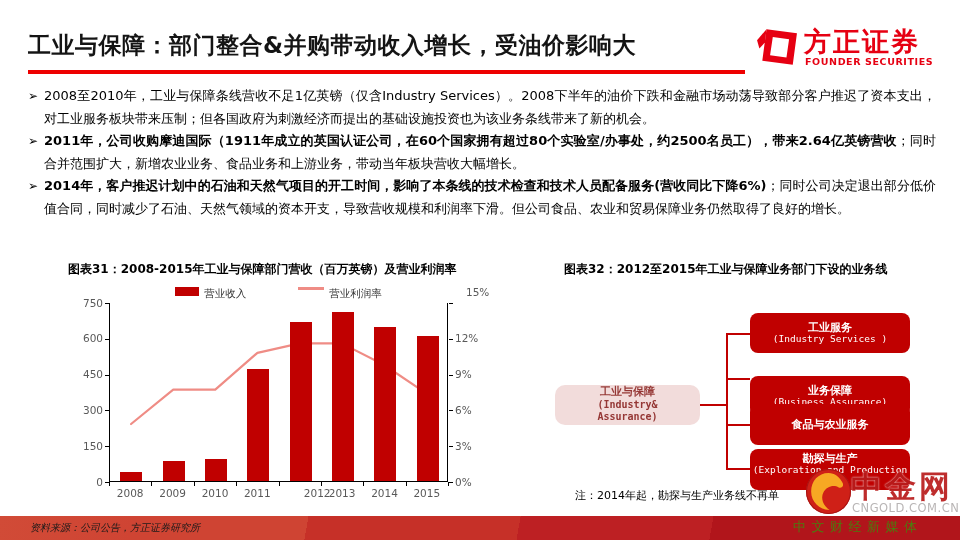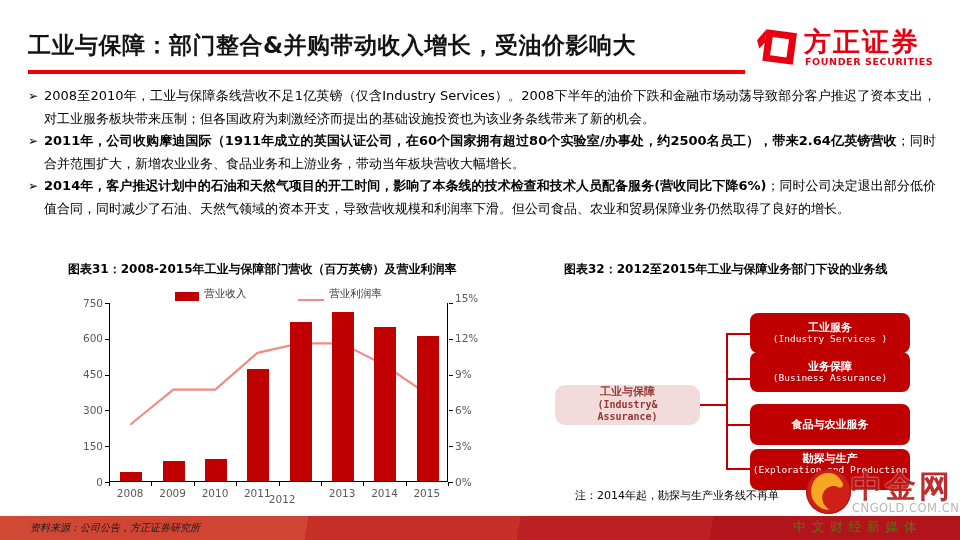--- a/index.html
+++ b/index.html
@@ -21,21 +21,21 @@
   .bullet .marker { position:absolute; left:0; top:0; font-size:12px; color:#000; }
   .bullet b { font-weight:700; }
 
   
   .fig-title { position:absolute; font-size:12px; font-weight:700; color:#000; white-space:nowrap; }
   #fig31-title { left:68px; top:261px; }
   #fig32-title { left:553px; top:261px;padding-left:11px; }
 
   .chart { position:absolute; left:65px; top:285px; width:432px; height:222px; }
   .legend { position:absolute; left:44px; top:2px; width:339px; display:flex; justify-content:center; gap:52px; align-items:center; }
-  .lg-item { display:flex; align-items:flex-end; gap:5px; font-size:10.5px; color:#333; }
+  .lg-item { display:flex; align-items:flex-start; gap:5px; font-size:10.5px; color:#333; }
   .lg-bar { display:inline-block; width:24px; height:9px; background:#c00000; }
   .lg-line { display:inline-block; width:26px; height:2.5px; background:#ef8c85; }
   .plot { position:absolute; left:44px; top:18px; width:339px; height:179px; border-left:1px solid #000; border-right:1px solid #000; border-bottom:1px solid #000; }
   .plot svg { position:absolute; left:0; top:0; width:100%; height:100%; overflow:visible; }
   .bar { position:absolute; bottom:0; background:#c00000; }
   .ytick-l { position:absolute; width:36px; left:2px; text-align:right; font-size:10.5px; color:#595959; }
   .ytick-r { position:absolute; left:390px; width:36px; text-align:left; font-size:10.5px; color:#595959; }
   .xtick { position:absolute; width:44px; text-align:center; font-size:10.5px; color:#595959; top:202px; }
   .tickmark { position:absolute; background:#000; }
 
@@ -131,27 +131,27 @@
       <span class="ytick-r" style="top: 190.5px;">0%</span>
       <div class="tickmark" style="left: 384px; top: 197px; width: 4px; height: 1px;"></div>
       <span class="ytick-r" style="top: 154.7px;">3%</span>
       <div class="tickmark" style="left: 384px; top: 161.2px; width: 4px; height: 1px;"></div>
       <span class="ytick-r" style="top: 118.9px;">6%</span>
       <div class="tickmark" style="left: 384px; top: 125.4px; width: 4px; height: 1px;"></div>
       <span class="ytick-r" style="top: 83.1px;">9%</span>
       <div class="tickmark" style="left: 384px; top: 89.6px; width: 4px; height: 1px;"></div>
       <span class="ytick-r" style="top: 47.3px;">12%</span>
       <div class="tickmark" style="left: 384px; top: 53.8px; width: 4px; height: 1px;"></div>
-      <span class="ytick-r" style="top: 7px;">15%</span>
+      <span class="ytick-r" style="top: 1px; margin-left: 11px;">15%</span>
       <div class="tickmark" style="left: 384px; top: 18px; width: 4px; height: 1px;"></div>
       <span class="xtick" style="left: 44px; width: 42.4px;">2008</span>
       <span class="xtick" style="left: 86.4px; width: 42.4px;">2009</span>
       <span class="xtick" style="left: 128.8px; width: 42.4px;">2010</span>
       <span class="xtick" style="left: 171.1px; width: 42.4px;">2011</span>
-      <span class="xtick" style="left: 196px; width: 42.4px; margin-top: 6px;">2012</span>
+      <span class="xtick" style="left: 231px; width: 42.4px;">2012</span>
       <span class="xtick" style="left: 255.9px; width: 42.4px;">2013</span>
       <span class="xtick" style="left: 298.3px; width: 42.4px;">2014</span>
       <span class="xtick" style="left: 340.6px; width: 42.4px;">2015</span>
       <div class="tickmark" style="left: 44px; top: 197px; width: 1px; height: 4px;"></div>
       <div class="tickmark" style="left: 86.4px; top: 197px; width: 1px; height: 4px;"></div>
       <div class="tickmark" style="left: 128.8px; top: 197px; width: 1px; height: 4px;"></div>
       <div class="tickmark" style="left: 171.1px; top: 197px; width: 1px; height: 4px;"></div>
       <div class="tickmark" style="left: 213.5px; top: 197px; width: 1px; height: 4px;"></div>
       <div class="tickmark" style="left: 255.9px; top: 197px; width: 1px; height: 4px;"></div>
       <div class="tickmark" style="left: 298.3px; top: 197px; width: 1px; height: 4px;"></div>
@@ -170,21 +170,21 @@
     <div class="conn" style="left:176px; top:48px; width:1.5px; height:136px;"></div>
     <div class="conn" style="left:176px; top:48px; width:24px; height:1.5px;"></div>
     <div class="conn" style="left:176px; top:93px; width:24px; height:1.5px;"></div>
     <div class="conn" style="left:176px; top:139px; width:24px; height:1.5px;"></div>
     <div class="conn" style="left:176px; top:183px; width:24px; height:1.5px;"></div>
 
     <div class="d-box" style="top:28px;">
       <span class="cn">工业服务</span>
       <span class="en">(Industry Services )</span>
     </div>
-    <div class="d-box" style="top:67px;">
+    <div class="d-box" style="top:91px;">
       <span class="cn">业务保障</span>
       <span class="en">(Business Assurance)</span>
     </div>
     <div class="d-box" style="top:119px; height:41px;">
       <span class="cn">食品与农业服务</span>
     </div>
     <div class="d-box" style="top:164px; height:41px;">
       <span class="cn">勘探与生产</span>
       <span class="en">(Exploration and Production )</span>
     </div>

